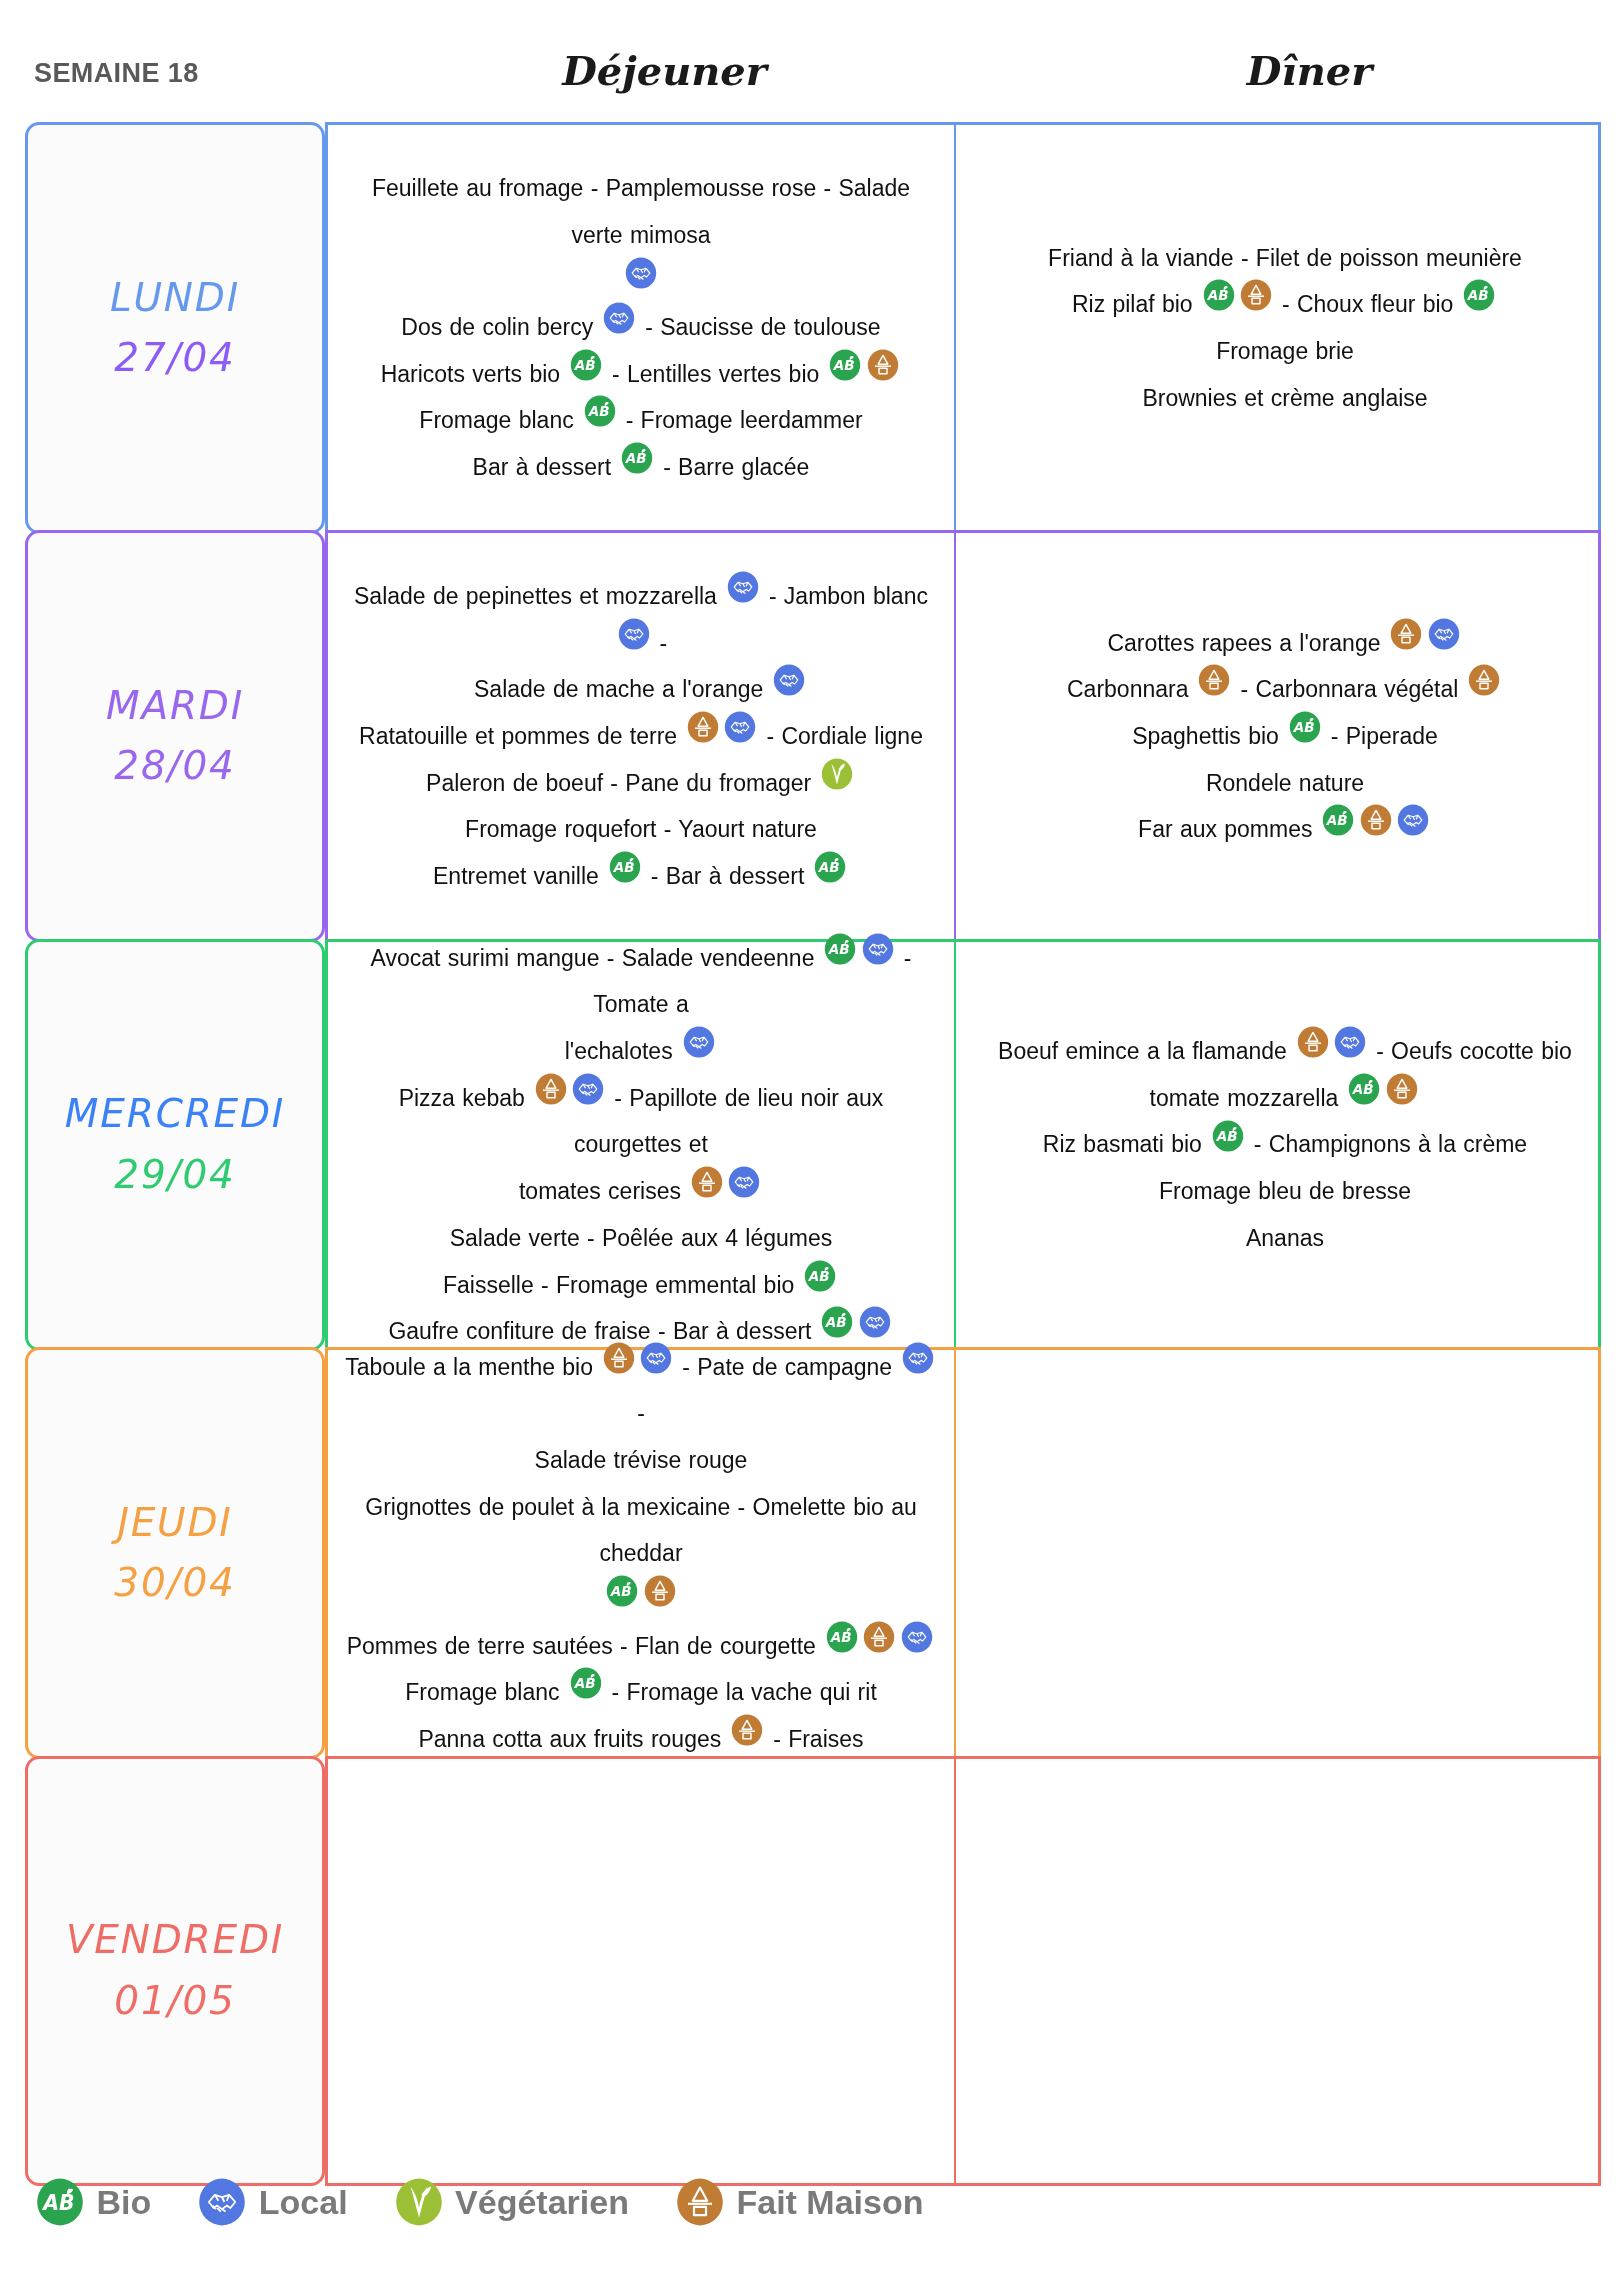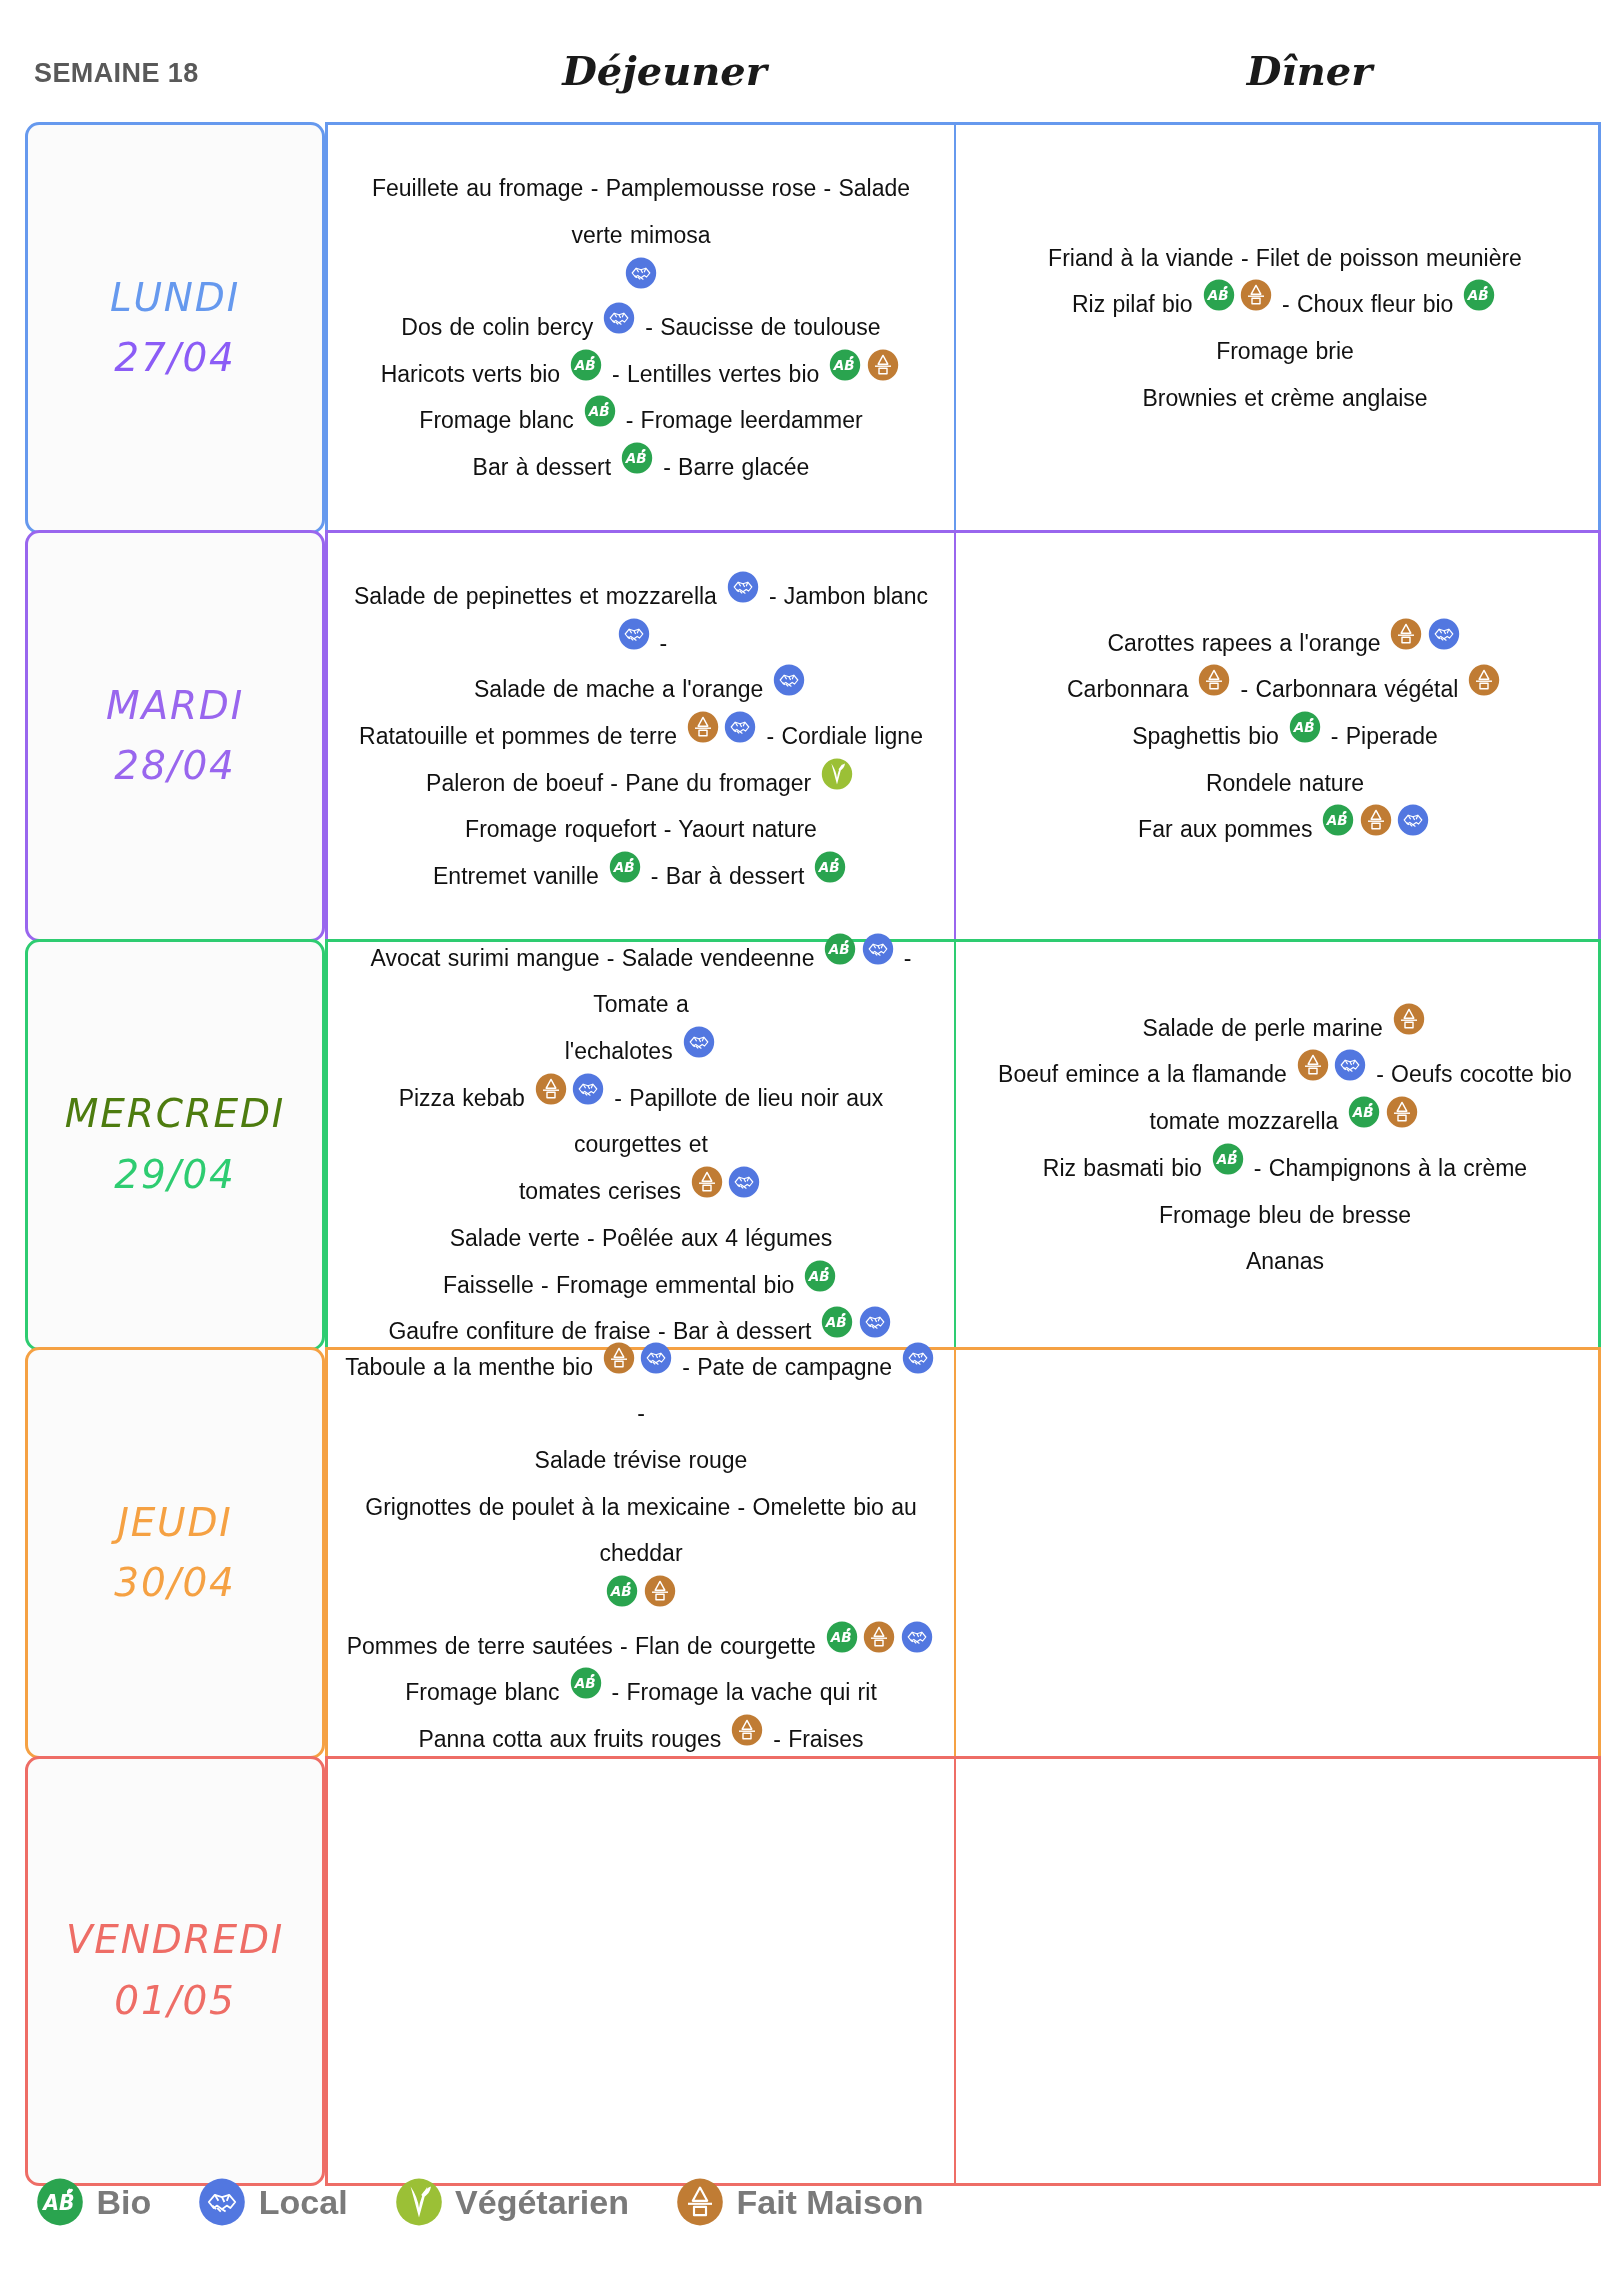--- a/index.html
+++ b/index.html
@@ -356,21 +356,21 @@
                 <g fill="none" stroke="#fff" stroke-width="1.5" stroke-linejoin="round">
                   <path d="M9 20 l5 -6 l6 2 l6 -2 l5 6 l-4 5 l-3 -2 l-4 3 l-4 -3 l-3 2 z"></path>
                   <path d="M14 14 l3 5 M20 16 l2 4 M26 14 l-2 5"></path>
                   <path d="M12 23 l3 3 M16 25 l3 3 M20 26 l3 2"></path>
                 </g>
               </svg></span> </div>
         </div>
       </div>
       <div class="row" style="height: 412px; margin-top: -3.6px;">
         <div class="cell day" style="border-color: rgb(46, 204, 113);">
-          <div class="day-name" style="color:#4d7c0f">MERCREDI</div>
+          <div class="day-name" style="color:#3b82f6">MERCREDI</div>
           <div class="day-date" style="color:#2ecc71">29/04</div>
         </div>
         <div class="cell meal lunch" style="border-color: rgb(46, 204, 113);">
           <div class="menu-line"><span class="txt">Avocat surimi mangue - Salade vendeenne</span> <span class="badge"><svg viewBox="0 0 40 40" width="32" height="32" style="font-size:25.5px">
                 <ellipse cx="20" cy="20" rx="19" ry="19.5" fill="#2aa44f"></ellipse>
                 <text x="19" y="26.5" font-family="DejaVu Sans, sans-serif" font-style="italic" font-weight="bold" font-size="17" fill="#fff" text-anchor="middle">AB</text>
                 <path d="M26 10.5 q3.5 -3 5 -0.5 q-2 3.5 -5 3z" fill="#fff"></path>
                 <path d="M26.5 13.5 q0 -3 1.5 -4.5" stroke="#fff" stroke-width="1.2" fill="none"></path>
               </svg></span><span class="badge"><svg viewBox="0 0 40 40" width="32" height="32">
                 <ellipse cx="20" cy="20" rx="19" ry="19.5" fill="#5277e0"></ellipse>
@@ -433,28 +433,20 @@
               </svg></span><span class="badge"><svg viewBox="0 0 40 40" width="32" height="32">
                 <ellipse cx="20" cy="20" rx="19" ry="19.5" fill="#5277e0"></ellipse>
                 <g fill="none" stroke="#fff" stroke-width="1.5" stroke-linejoin="round">
                   <path d="M9 20 l5 -6 l6 2 l6 -2 l5 6 l-4 5 l-3 -2 l-4 3 l-4 -3 l-3 2 z"></path>
                   <path d="M14 14 l3 5 M20 16 l2 4 M26 14 l-2 5"></path>
                   <path d="M12 23 l3 3 M16 25 l3 3 M20 26 l3 2"></path>
                 </g>
               </svg></span> </div>
         </div>
         <div class="cell meal dinner" style="border-color: rgb(46, 204, 113);">
-          <div class="menu-line"><span class="txt">Salade de perle marine</span> <span class="badge"><svg viewBox="0 0 40 40" width="32" height="32">
-                <ellipse cx="20" cy="20" rx="19" ry="19.5" fill="#c07c34"></ellipse>
-                <g fill="none" stroke="#fff" stroke-width="1.8" stroke-linejoin="round">
-                  <path d="M20 8 L26 19 L14 19 Z"></path>
-                  <line x1="10" y1="21.5" x2="30" y2="21.5"></line>
-                  <rect x="15" y="24" width="10" height="7"></rect>
-                </g>
-              </svg></span> </div>
           <div class="menu-line"><span class="txt">Boeuf emince a la flamande</span> <span class="badge"><svg viewBox="0 0 40 40" width="32" height="32">
                 <ellipse cx="20" cy="20" rx="19" ry="19.5" fill="#c07c34"></ellipse>
                 <g fill="none" stroke="#fff" stroke-width="1.8" stroke-linejoin="round">
                   <path d="M20 8 L26 19 L14 19 Z"></path>
                   <line x1="10" y1="21.5" x2="30" y2="21.5"></line>
                   <rect x="15" y="24" width="10" height="7"></rect>
                 </g>
               </svg></span><span class="badge"><svg viewBox="0 0 40 40" width="32" height="32">
                 <ellipse cx="20" cy="20" rx="19" ry="19.5" fill="#5277e0"></ellipse>
                 <g fill="none" stroke="#fff" stroke-width="1.5" stroke-linejoin="round">

